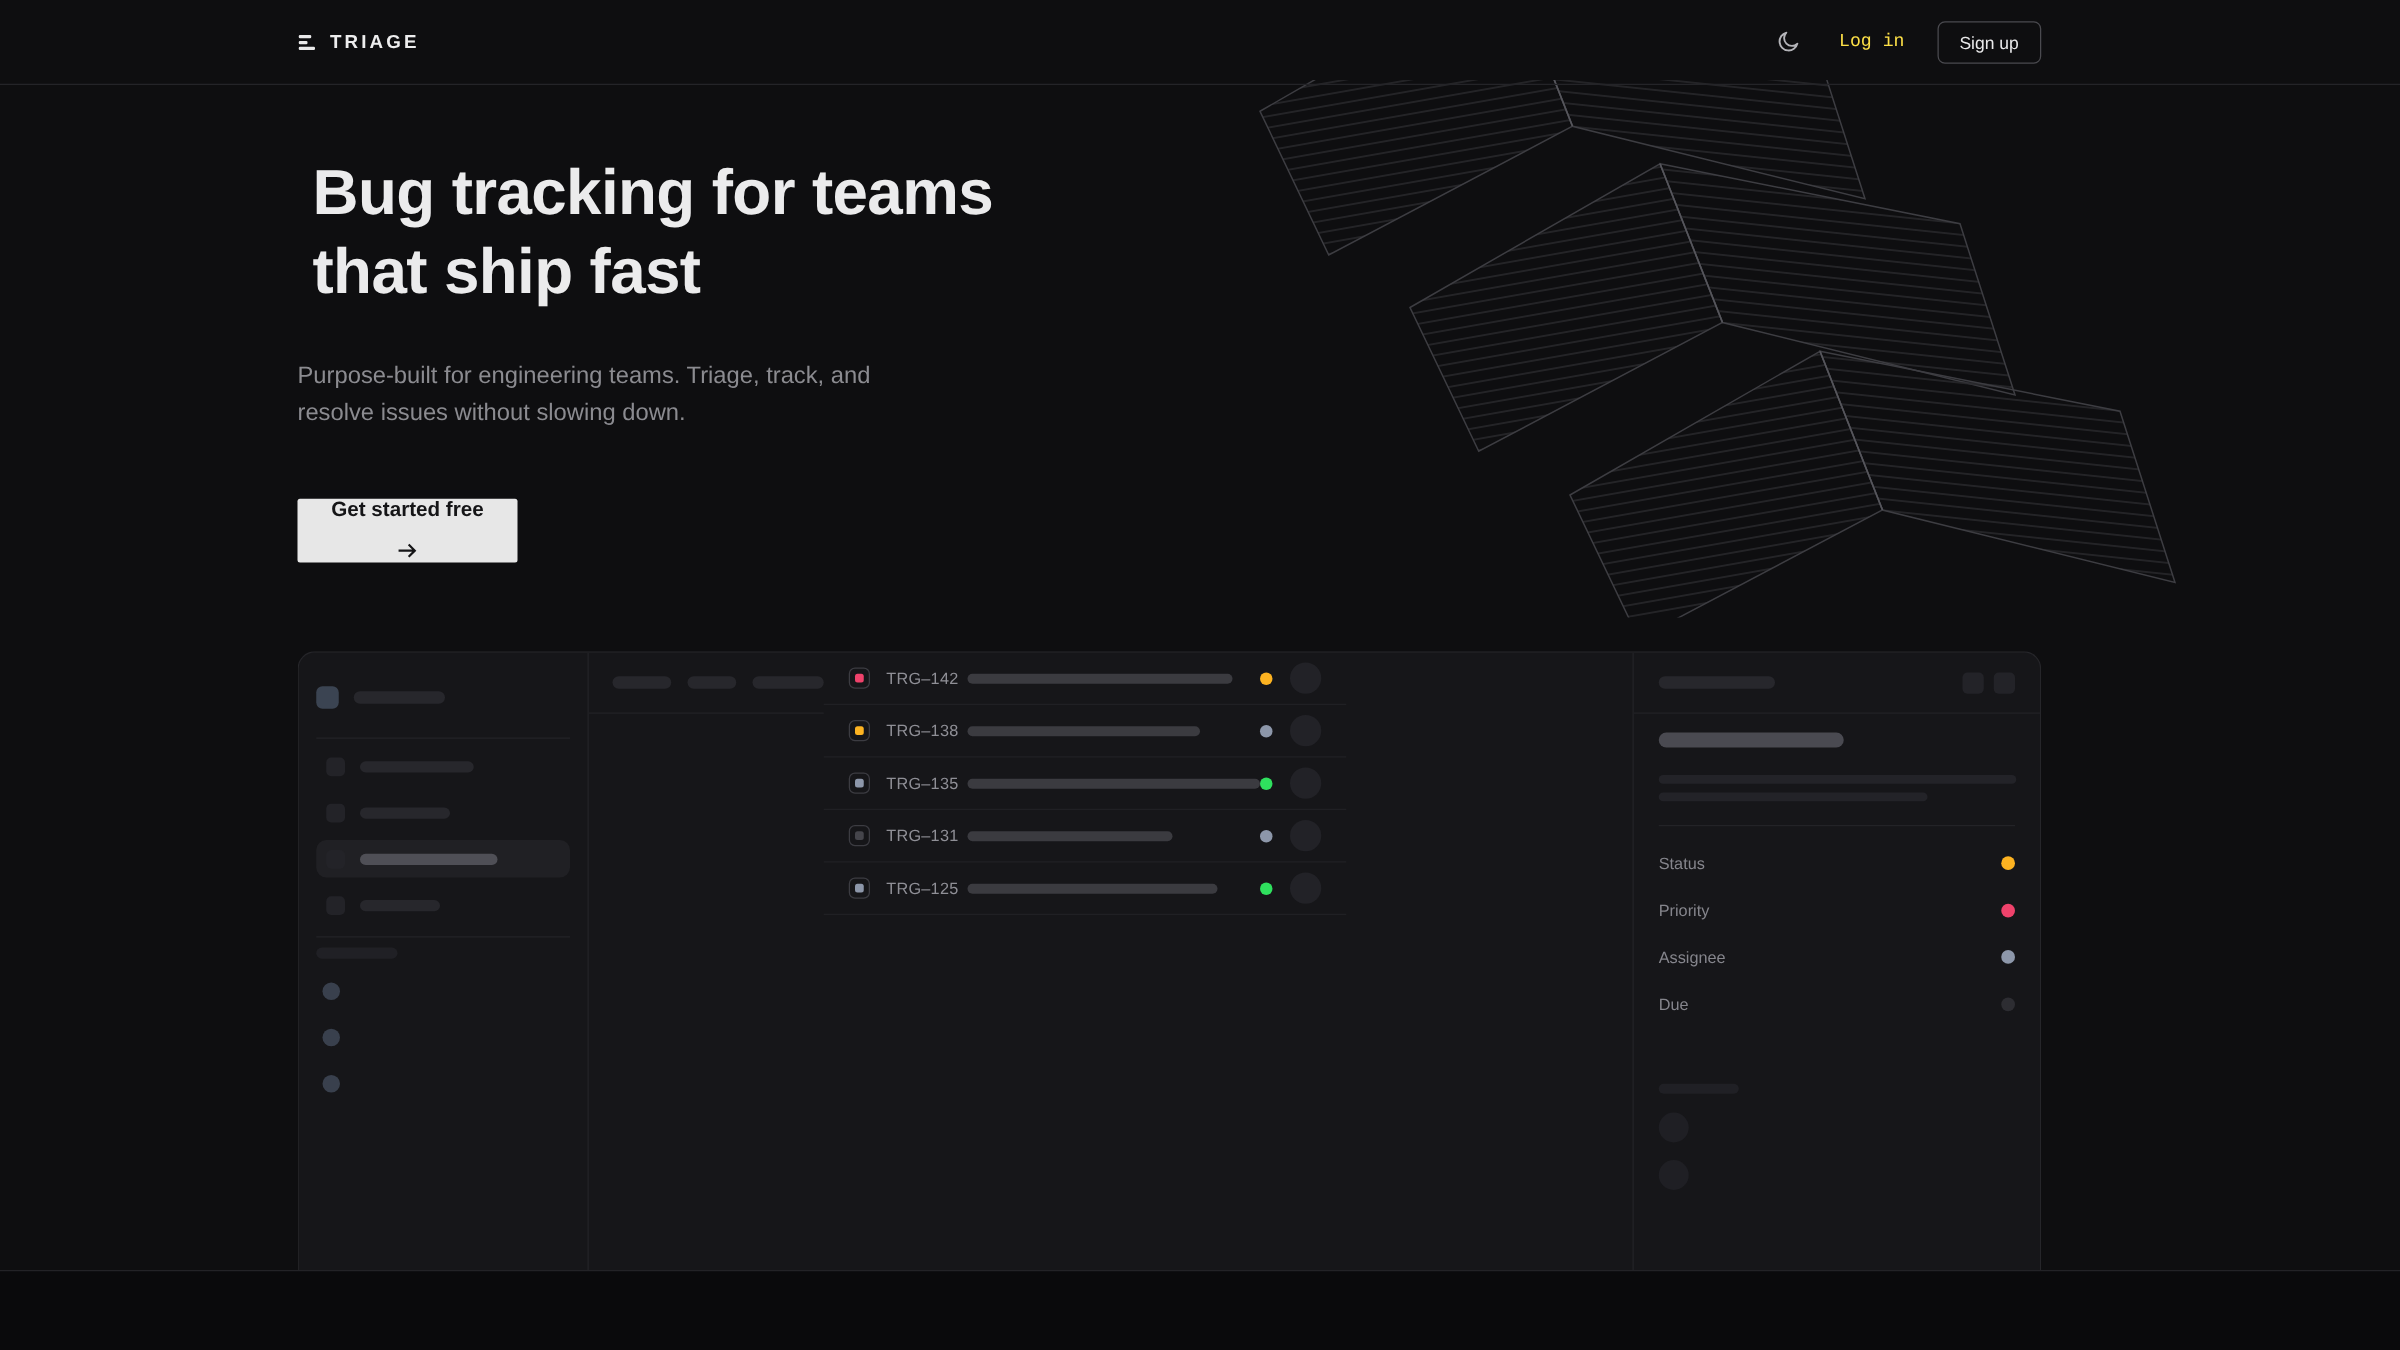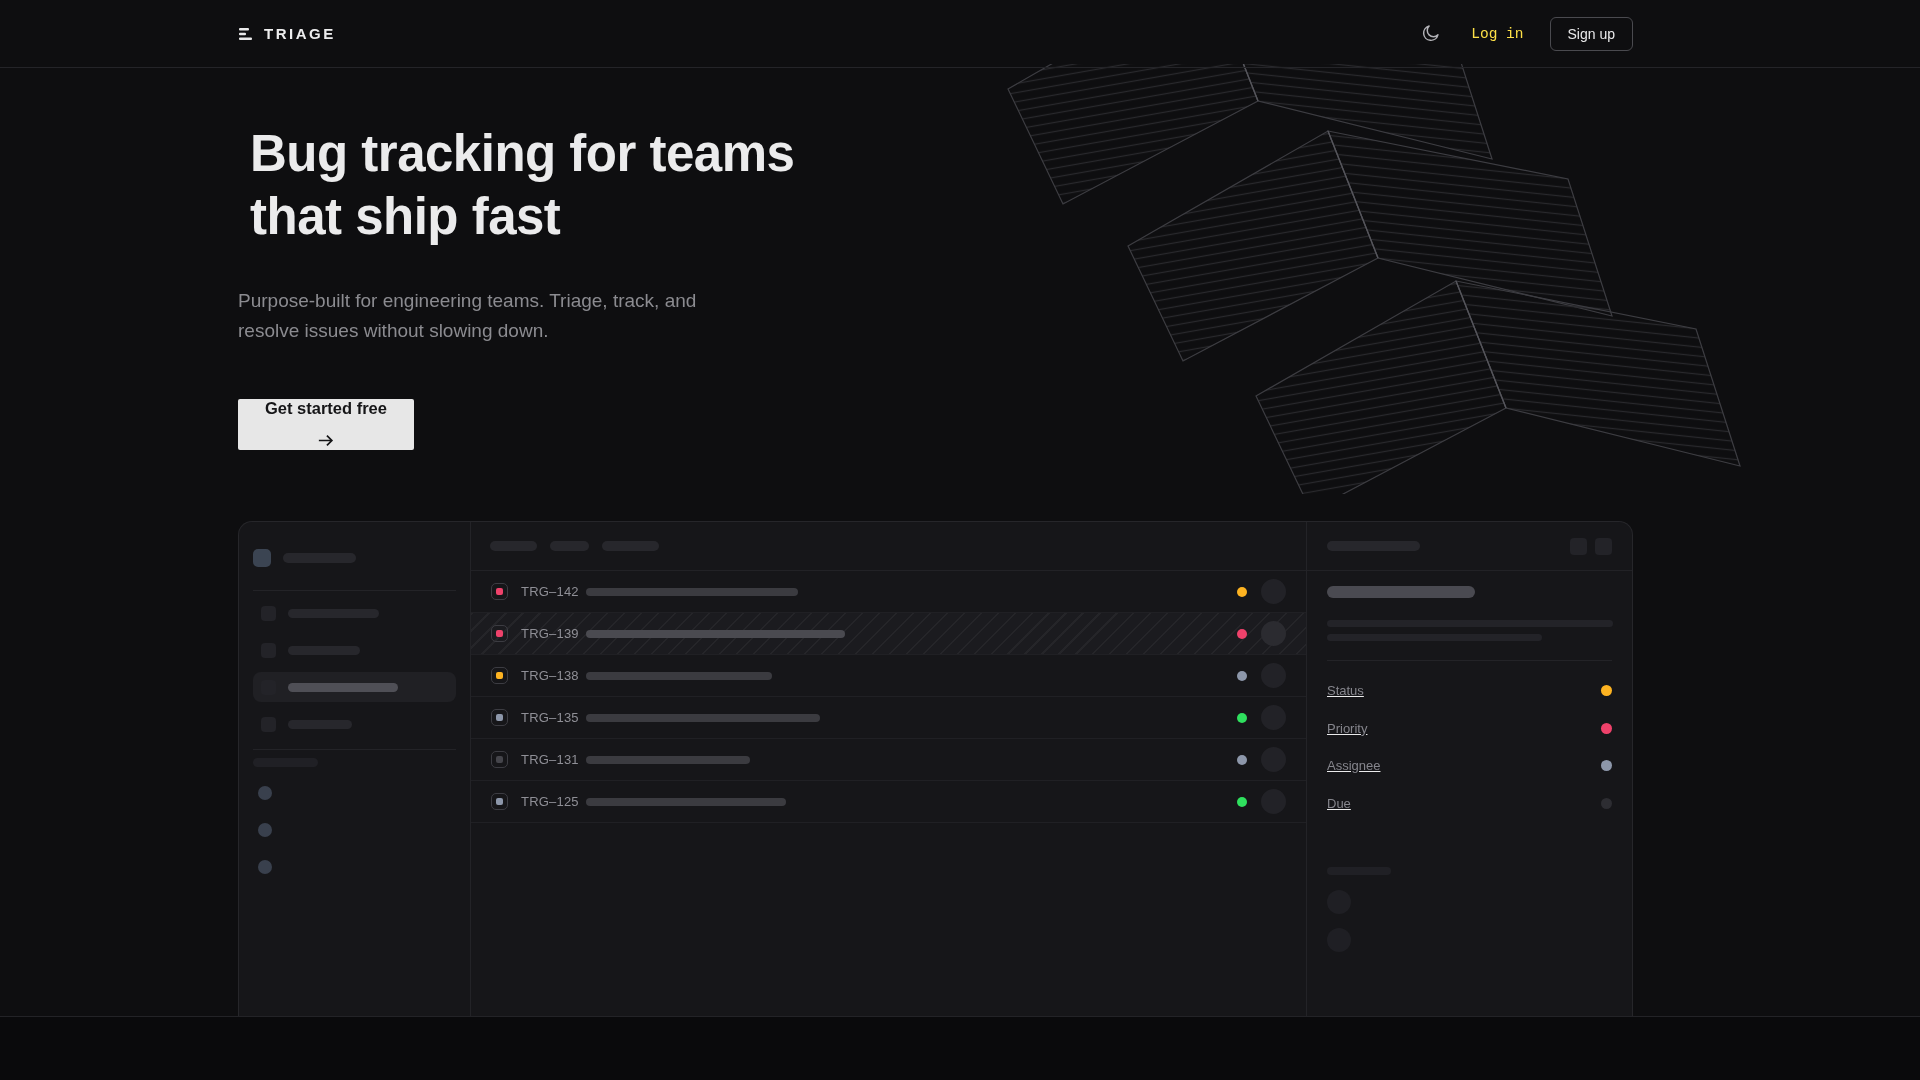--- a/index.html
+++ b/index.html
@@ -66,21 +66,21 @@
   .nav-item:nth-child(2) .nav-pill { width:72px; }
   .nav-item:nth-child(3) .nav-pill { width:110px; background:#4f4f56; }
   .nav-item:nth-child(4) .nav-pill { width:64px; }
   .nav-item.active { background:#202024; }
   .mk-divider2 { height:1px; background:#232327; margin-top:10px; }
   .section-pill { margin-top:8px; width:65px; height:9px; background:#202025; }
   .side-dots { margin-top:19px; margin-left:5px; display:flex; flex-direction:column; gap:23px; }
   .side-dot { width:14px; height:14px; border-radius:50%; background:#39404d; }
 
   
-  .mk-list { flex:1; border-right:1px solid #232327; display:flex; flex-direction:column; }
+  .mk-list { flex:1; border-right:1px solid #232327; display:flex; flex-direction:row; }
   .list-header { height:49px; border-bottom:1px solid #222226; display:flex; align-items:center; gap:13px; padding-left:19px; }
   .list-header .pill { height:10px; }
   .list-header .pill:nth-child(1){ width:47px; }
   .list-header .pill:nth-child(2){ width:39px; }
   .list-header .pill:nth-child(3){ width:57px; }
   .issue-row {
     height:42px; border-bottom:1px solid #202024;
     display:flex; align-items:center; padding:0 20px; cursor:pointer;
   }
   .issue-row.selected {
@@ -100,21 +100,21 @@
   .sdot { width:10px; height:10px; border-radius:50%; display:block; }
   .ravatar { width:25px; height:25px; border-radius:50%; background:#222227; display:block; }
   .issue-row.selected .ravatar { background:#2b2b30; }
 
   
   .mk-detail { width:325px; flex-shrink:0; display:flex; flex-direction:column; }
   .detail-header { height:49px; border-bottom:1px solid #222226; display:flex; align-items:center; padding:0 20px; }
   .detail-header .pill { width:93px; height:10px; }
   .detail-hbtns { margin-left:auto; display:flex; gap:8px; }
   .dh-btn { width:17px; height:17px; border-radius:4px; background:#232328; border:none; cursor:pointer; }
-  .detail-body { padding:0 20px;text-decoration:underline; }
+  .detail-body { padding:0 20px; }
   .dtitle { margin-top:15px; width:148px; height:12px; border-radius:6px; background:#4a4a51; }
   .dline1 { margin-top:22px; width:286px; height:7px; border-radius:3.5px; background:#232328; }
   .dline2 { margin-top:7px;  width:215px; height:7px; border-radius:3.5px; background:#232328; }
   .ddivider { margin-top:19px; height:1px; background:#232327; }
   .dfields { margin-top:11px; }
   .dfield { height:37.5px; display:flex; align-items:center; justify-content:space-between; }
   .flabel { font-size:13px; color:#85858c; }
   .fdot { width:11px; height:11px; border-radius:50%; display:block; }
   .dfoot-pill { margin-top:45px; width:64px; height:8px; border-radius:4px; background:#202025; }
   .davatar { width:24px; height:24px; border-radius:50%; background:#1f1f24; }
@@ -240,31 +240,20 @@
               <i style="background: rgb(239, 66, 107);"></i>
             </span>
     <span class="rid">TRG–142</span>
     <span class="tbar" style="width: 212px;"></span>
     <span class="row-right">
       <span class="sdot" style="background: rgb(253, 179, 33);"></span>
       <span class="ravatar"></span>
     </span>
   </div>
 
-  <div class="issue-row selected">
-    <span class="prio">
-              <i style="background: rgb(239, 66, 107);"></i>
-            </span>
-    <span class="rid">TRG–139</span>
-    <span class="tbar" style="width: 259px;"></span>
-    <span class="row-right">
-      <span class="sdot" style="background: rgb(239, 66, 107);"></span>
-      <span class="ravatar"></span>
-    </span>
-  </div>
 
   <div class="issue-row">
     <span class="prio">
               <i style="background: rgb(253, 179, 33);"></i>
             </span>
     <span class="rid">TRG–138</span>
     <span class="tbar" style="width: 186px;"></span>
     <span class="row-right">
       <span class="sdot" style="background: rgb(141, 151, 170);"></span>
       <span class="ravatar"></span>

